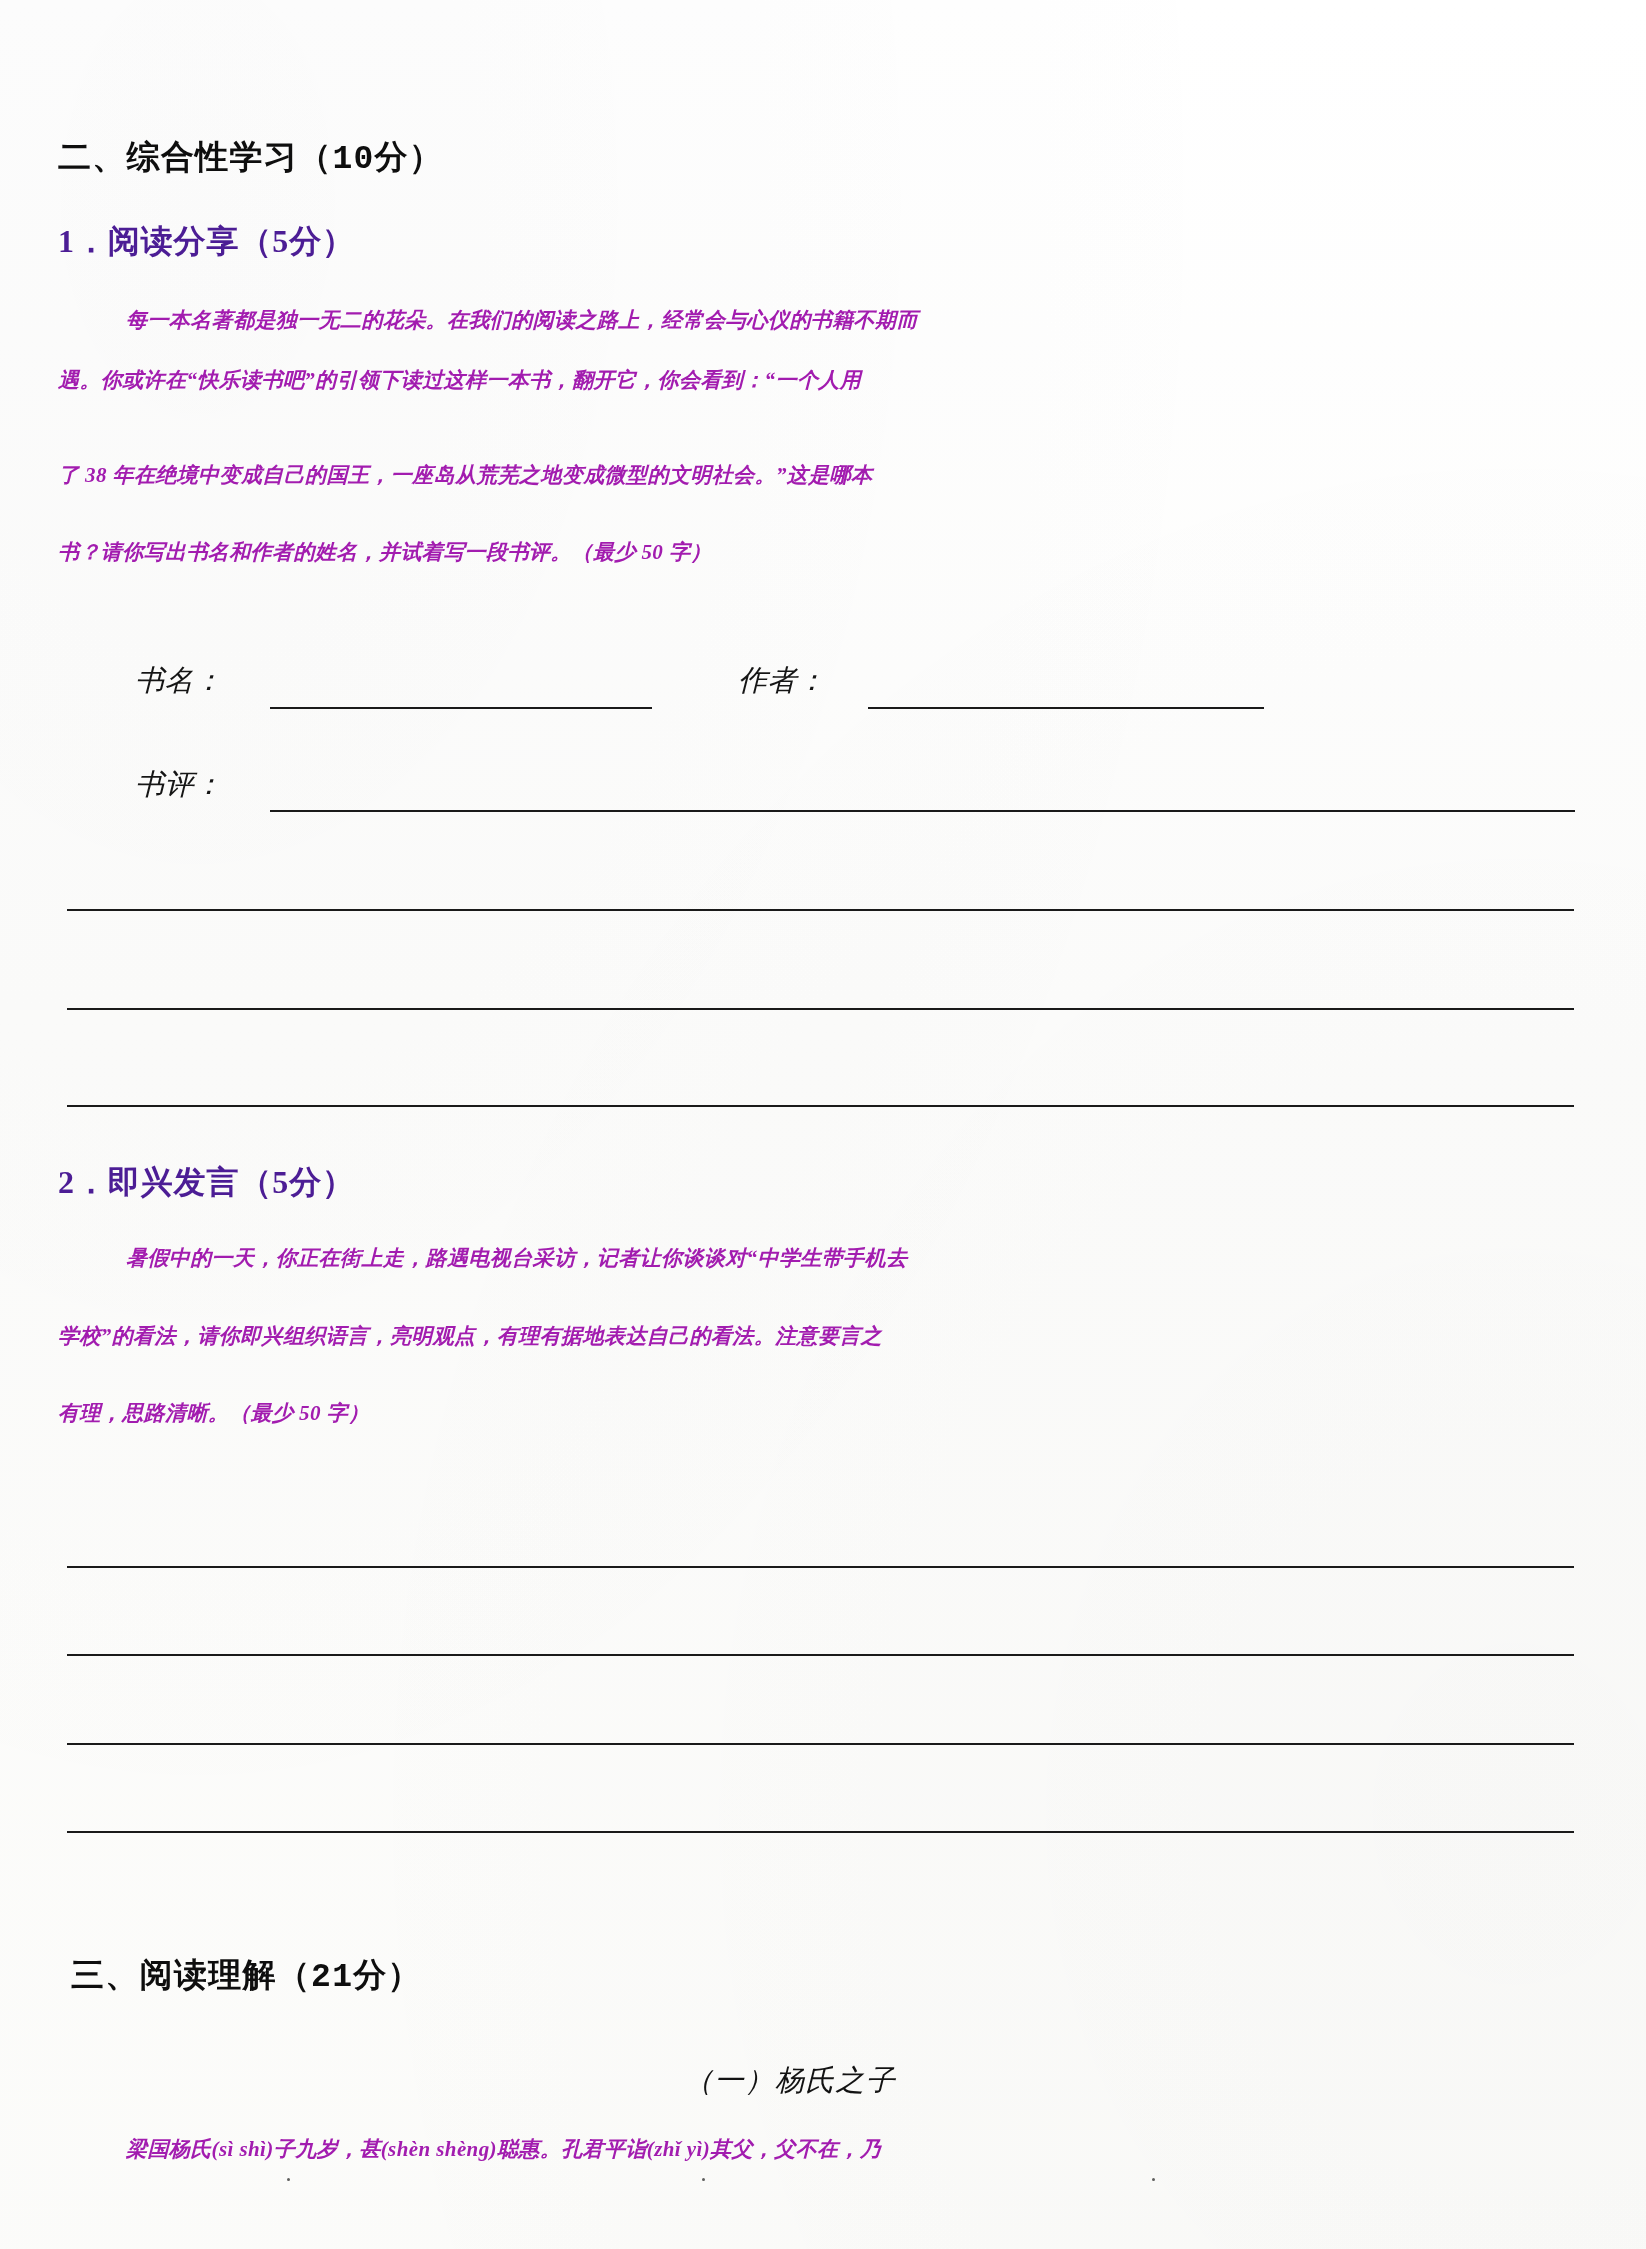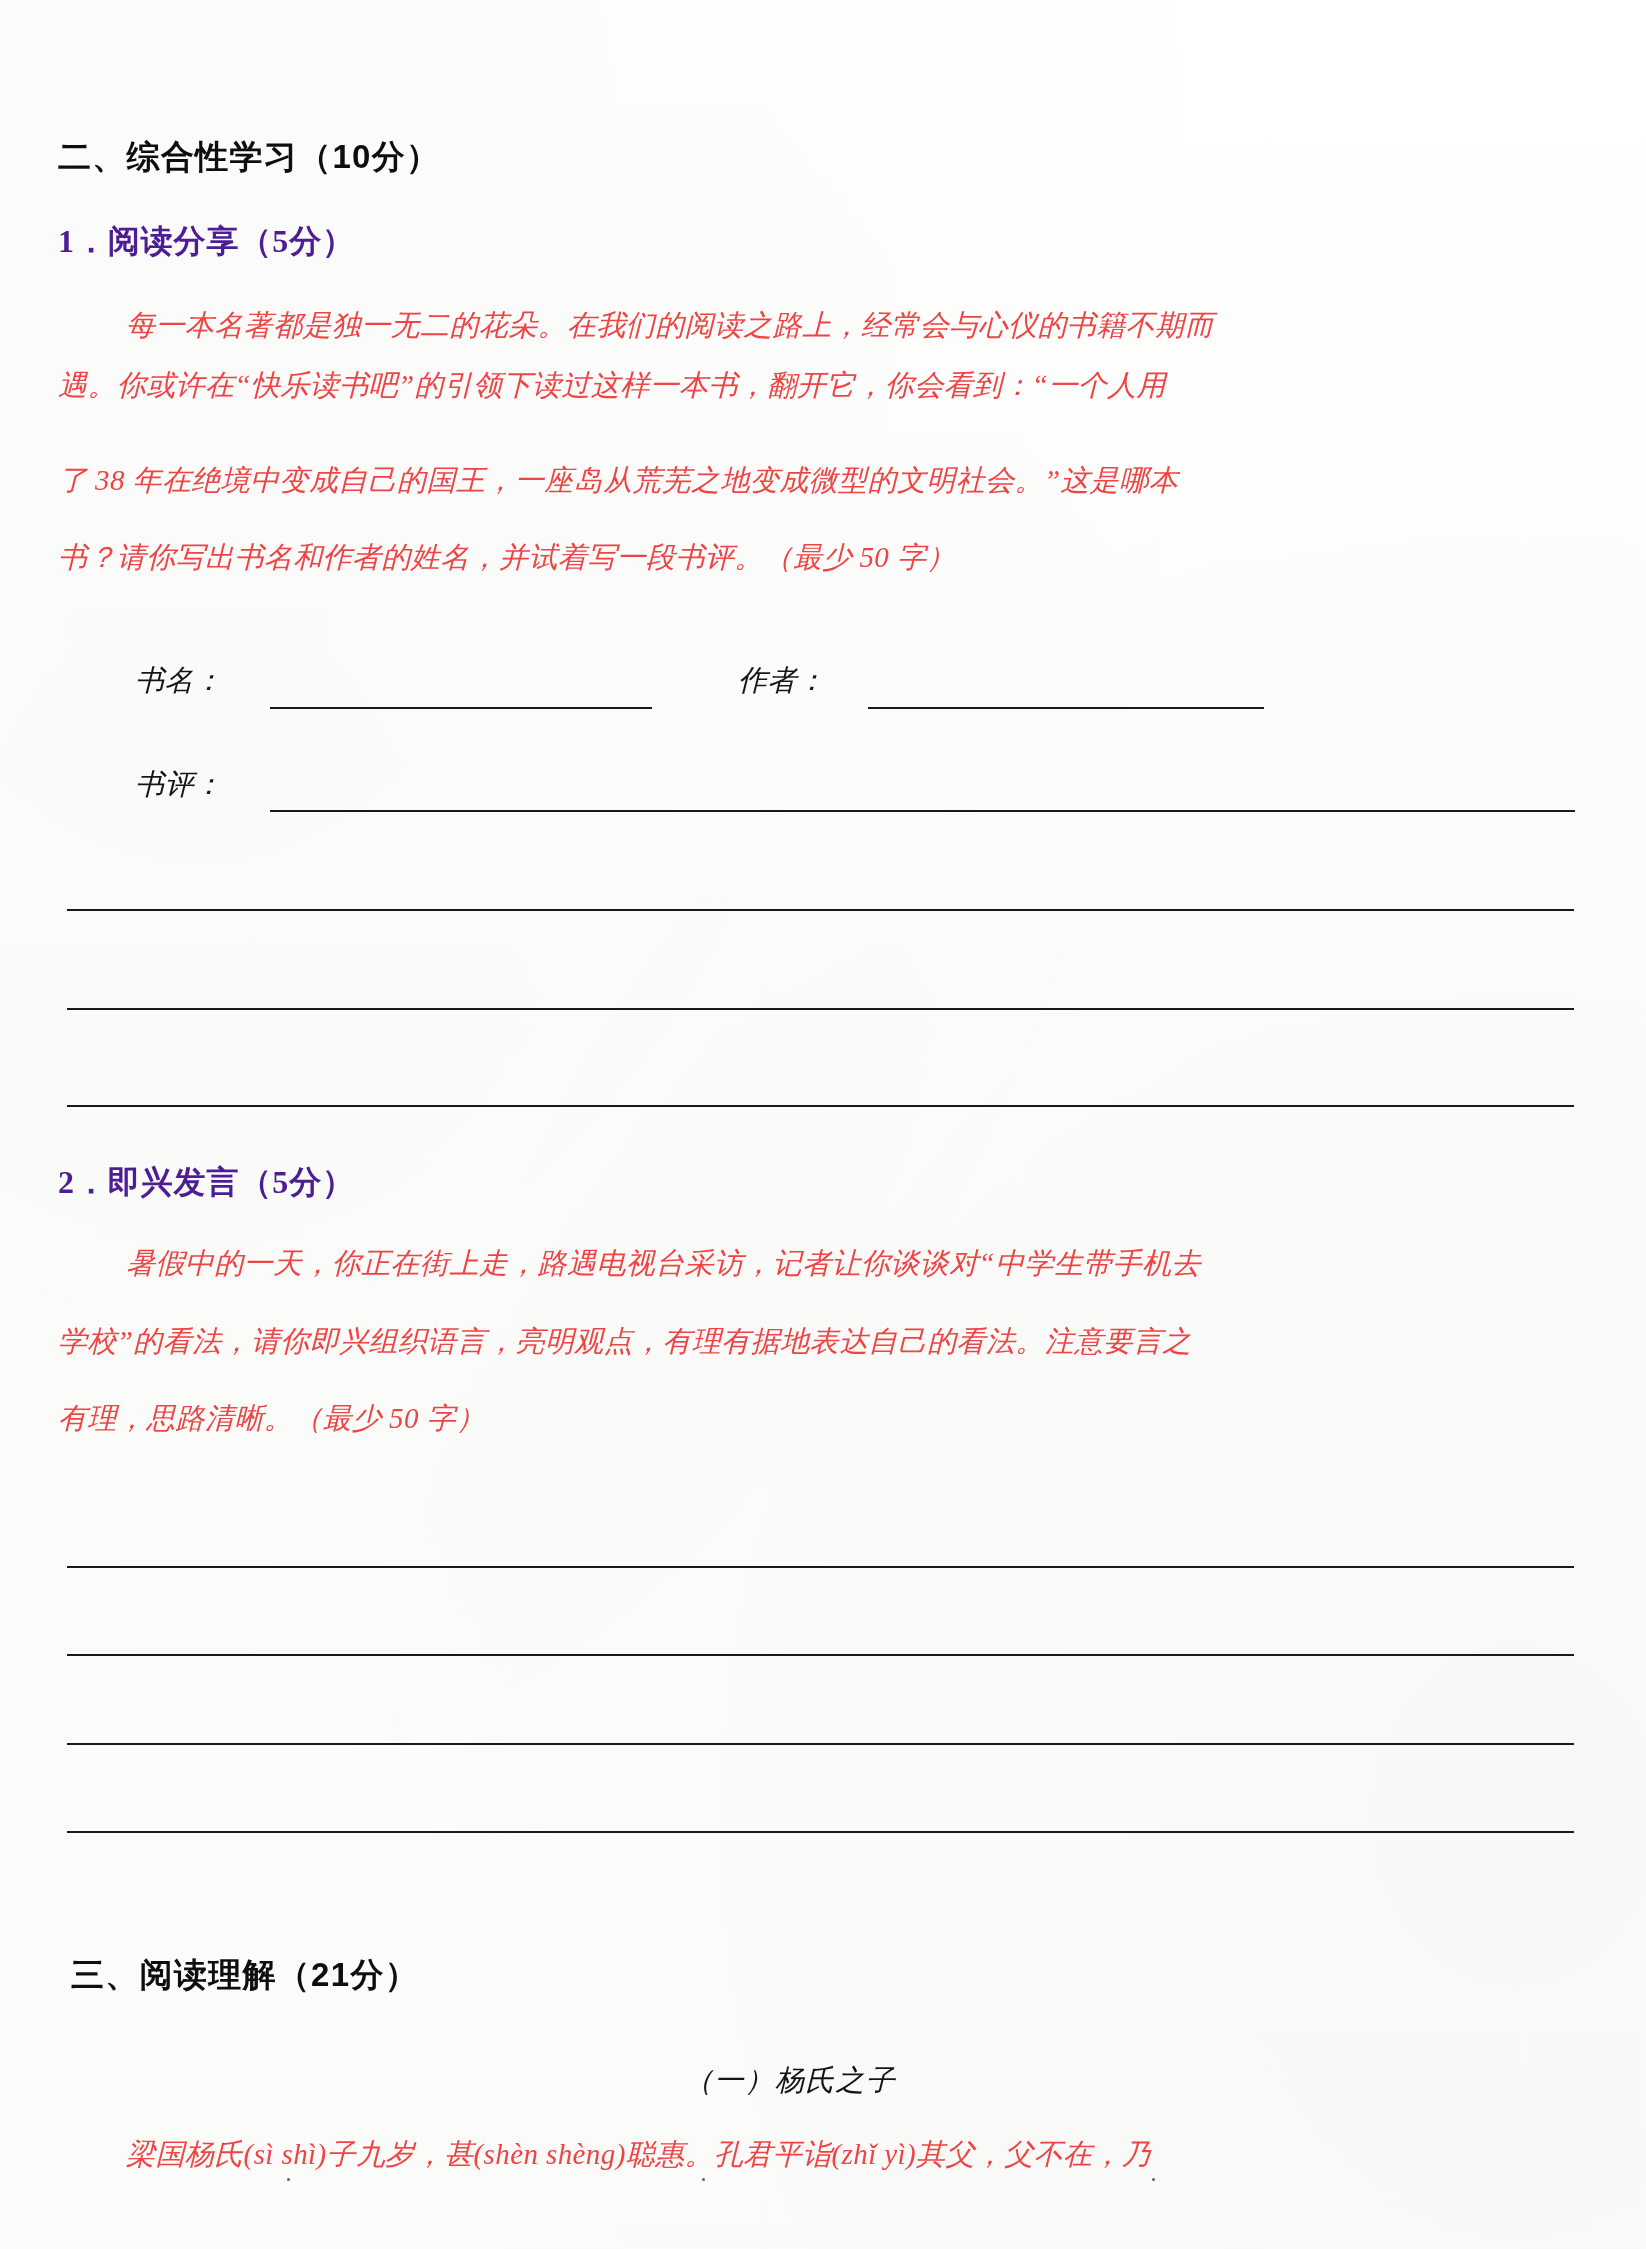--- a/index.html
+++ b/index.html
@@ -31,41 +31,42 @@
   .content {
     position: absolute;
     left: 0; top: 0;
     width: 1647px;
     height: 2519px;
   }
 
   
   .sec-head {
     position: absolute;
-    font-family: Liberation Sans, sans-serif;
+    font-family: Liberation Mono, monospace;
     font-weight: 700;
     font-size: 33px;
     letter-spacing: 1.3px;
     color: #0e0e0e;
     white-space: nowrap;
   }
   .q-head {
     position: absolute;
     font-size: 32px;
     letter-spacing: 0.9px;
     color: #4c1d95;
     white-space: nowrap;
     font-weight: bold;
   }
   .body-line {
     position: absolute;
-    font-size: 29px;
+    font-size: 21px;
     letter-spacing: 0.4px;
-    color: #ef4444;
+    color: #a21caf;
     white-space: nowrap;
+    font-weight: bold;
   }
   .center-title {
     position: absolute;
     font-size: 29px;
     letter-spacing: 1.3px;
     color: #121212;
     white-space: nowrap;
   }
 
   

